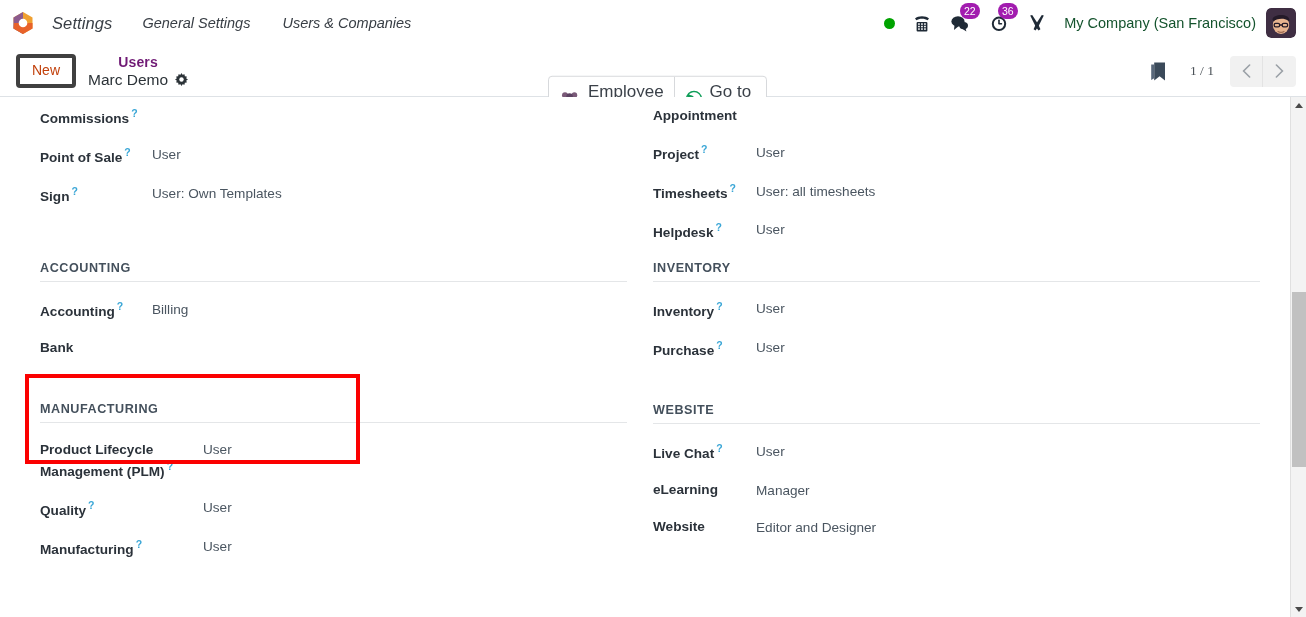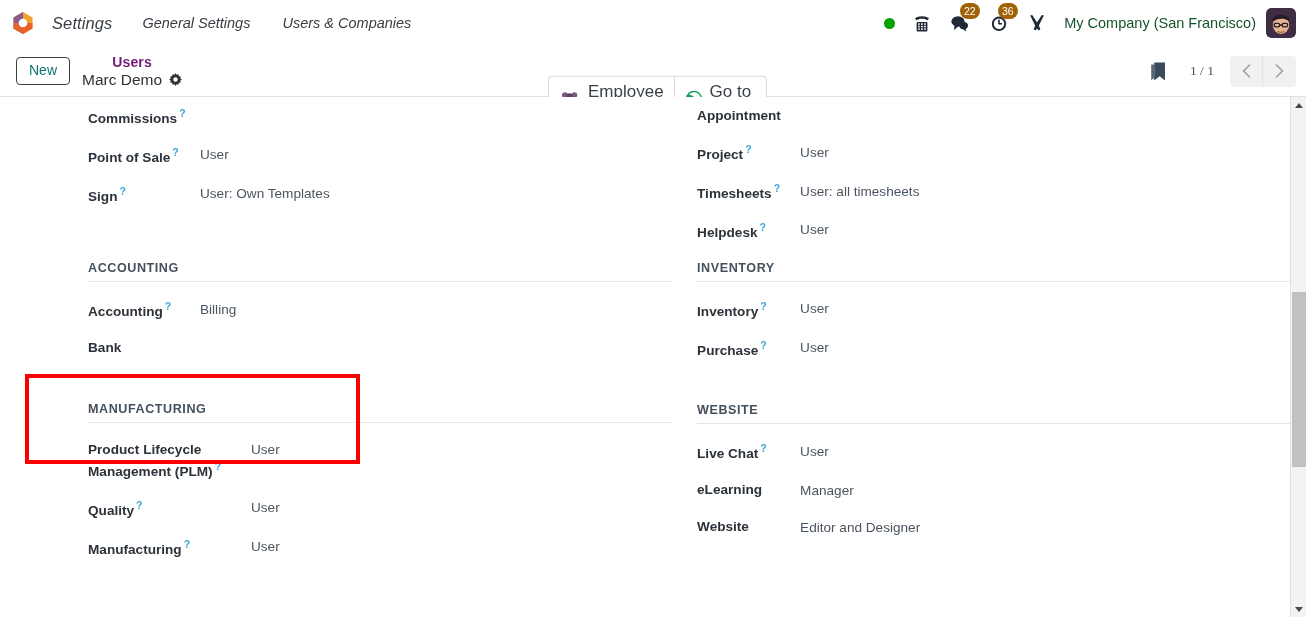--- a/index.html
+++ b/index.html
@@ -57,21 +57,21 @@
     color: #1f2a36;
   }
   .status-dot {
     width: 11px; height: 11px; border-radius: 50%;
     background: #00a300;
     display: block;
   }
   .badge {
     position: absolute;
     top: -5px; right: 0px;
-    background: #a16207;
+    background: #a21caf;
     color: #fff;
     font-size: 10.5px;
     line-height: 1;
     padding: 2.5px 4.5px 2.5px 4.5px;
     border-radius: 9px;
     font-weight: 500;
     min-width: 17px;
     text-align: right;
   }
   .company-name {
@@ -93,22 +93,22 @@
   .control-panel {
     height: 51px;
     background: #ffffff;
     border-bottom: 1px solid #dee2e6;
     display: flex;
     align-items: center;
     padding: 0 10px 0 16px;
     position: relative;
   }
   .btn-new {
-    border: 1px solid #404040;
-    color: #0f766e;
+    border: 4px solid #404040;
+    color: #c2410c;
     background: #fff;
     font-size: 14px;
     border-radius: 4px;
     padding: 4px 12px 5px;
     cursor: pointer;
     line-height: 1.25;
     margin-right: 12px;
     white-space: nowrap;
   }
   .breadcrumb { display: flex; flex-direction: column; line-height: 1.15; }
@@ -183,21 +183,20 @@
   .sheet-wrap {
     position: relative;
     height: 520px;
     background: #ffffff;
     overflow: hidden;
   }
   .form-cols {
     display: flex;
     padding: 0 0 0 0;
     height: 100%;
-    margin-left: 48px;
   }
   .col {
     width: 633px;
     padding-top: 9px;
   }
   .col-left { padding-left: 40px; padding-right: 6px; }
   .col-right { padding-left: 20px; padding-right: 6px; }
 
   .section-title {
     font-size: 12.6px;

